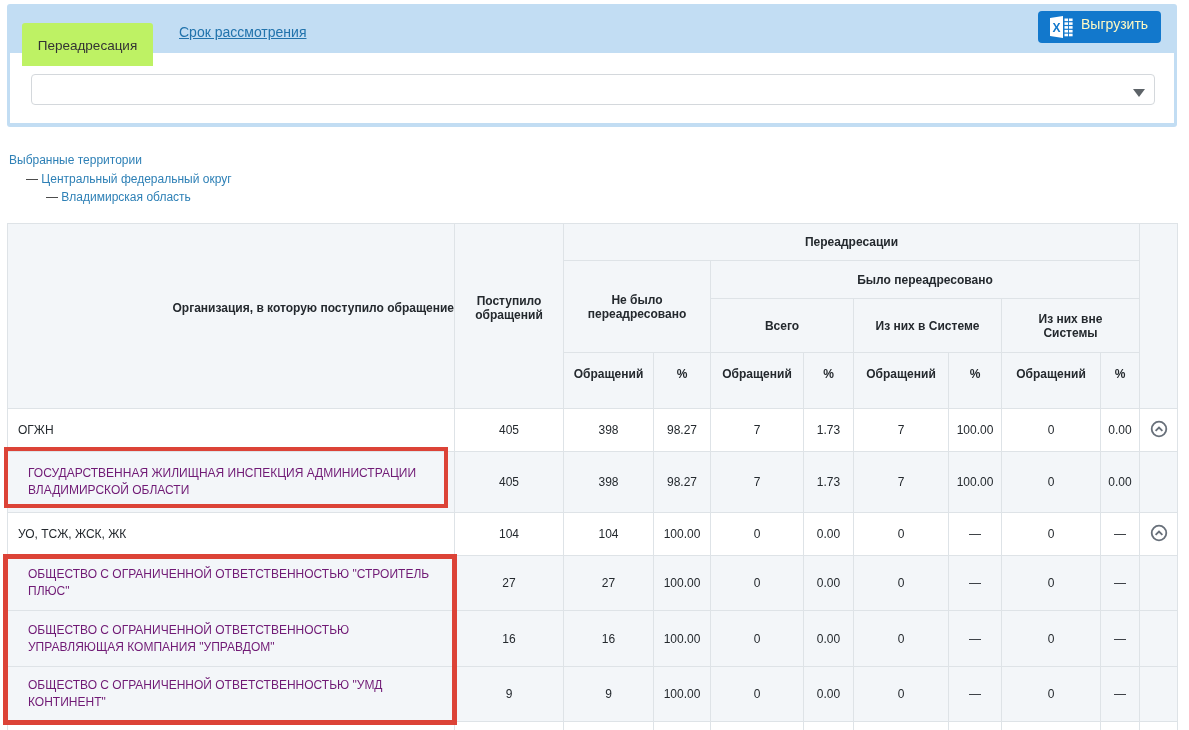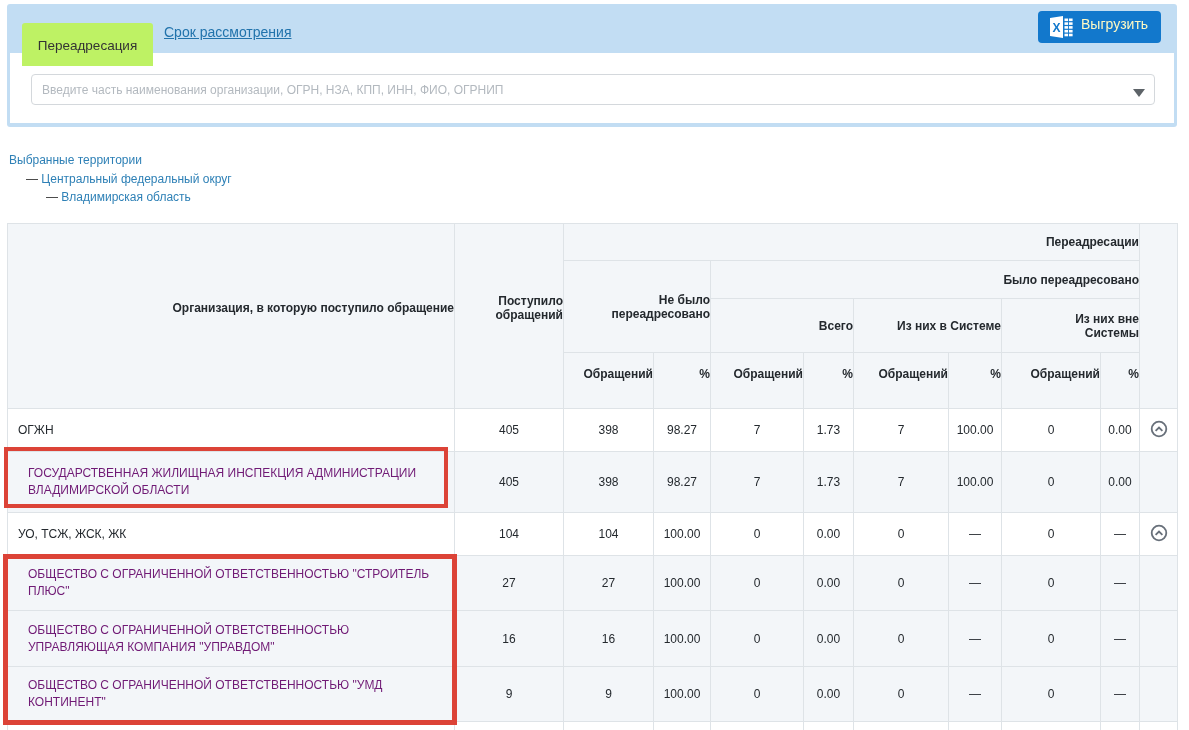--- a/index.html
+++ b/index.html
@@ -15,59 +15,58 @@
   .btn span{position:absolute;left:43px;top:5px;font-size:14px;color:#fef9c3;}
   .search{position:absolute;left:24px;top:70px;width:1122px;height:29px;border:1px solid #d4d8dc;border-radius:4px;background:#fff;}
   .search .ph{position:absolute;left:10px;top:8px;font-size:12px;color:#b3b9bf;}
   .search .arr{position:absolute;right:9px;top:14px;width:0;height:0;border-left:6.5px solid transparent;border-right:6.5px solid transparent;border-top:8px solid #5d6368;}
   
   .terr{position:absolute;left:9px;top:151px;font-size:12px;line-height:18.5px;color:#333;}
   .terr a{color:#2e80b6;text-decoration:none;}
   
   table{position:absolute;left:7px;top:223px;border-collapse:collapse;table-layout:fixed;}
   td,th{border:1px solid #dee3e7;padding:0;font-weight:normal;margin:0;overflow:hidden;}
-  th{background:#f3f6f9;color:#24292e;font-weight:bold;font-size:12px;text-align:right;vertical-align:middle;}
+  th{background:#f3f6f9;color:#24292e;font-weight:bold;font-size:12px;text-align:center;vertical-align:middle;}
   td{font-size:12px;color:#24292e;text-align:center;vertical-align:middle;}
   td.org{text-align:left;padding-left:10px;}
   td.grp{font-weight:normal;}
   td.child{padding-left:20px;background:#f3f6f9;text-align:left;line-height:17px;white-space:nowrap;}
   tr.childrow td{background:#f3f6f9;}
   a.tl{color:#701a75;text-decoration:none;}
   .pb16{padding-bottom:16px;}
   .pb14{padding-bottom:14px;}
   .icon-cell svg{display:block;margin:-2px auto 0;}
 </style>
 </head>
 <body>
 
   <div class="panel">
     <div class="panel-body"></div>
     <div class="tab-active">Переадресация</div>
-    <div class="tab-link" style="left:157px;">Срок рассмотрения</div>
+    <div class="tab-link" style="left:172px;">Срок рассмотрения</div>
     <div class="btn">
       <svg width="24" height="24" viewBox="0 0 24 24" style="position:absolute;left:11px;top:4px;">
         <polygon points="1,3 14,1 14,23 1,21" fill="#fff"></polygon>
         <text x="7.5" y="16.5" font-family="Liberation Sans" font-size="12" font-weight="bold" fill="#1278cc" text-anchor="middle">X</text>
         <g fill="#fff">
           <rect x="15.5" y="3.5" width="3.6" height="2.6"></rect>
           <rect x="20" y="3.5" width="3.6" height="2.6"></rect>
           <rect x="15.5" y="7.3" width="3.6" height="2.6"></rect>
           <rect x="20" y="7.3" width="3.6" height="2.6"></rect>
           <rect x="15.5" y="11.1" width="3.6" height="2.6"></rect>
           <rect x="20" y="11.1" width="3.6" height="2.6"></rect>
           <rect x="15.5" y="14.9" width="3.6" height="2.6"></rect>
           <rect x="20" y="14.9" width="3.6" height="2.6"></rect>
           <rect x="15.5" y="18.7" width="3.6" height="2.6"></rect>
           <rect x="20" y="18.7" width="3.6" height="2.6"></rect>
         </g>
       </svg>
       <span>Выгрузить</span>
     </div>
     <div class="search">
-      <div class="ph">Введите часть наименования организации, ОГРН, НЗА, КПП, ИНН, ФИО, ОГРНИП</div>
       <div class="arr"></div>
     </div>
   </div>
 
   <div class="terr">
     <a href="#">Выбранные территории</a><br>
     <span style="margin-left:17px;">— <a href="#">Центральный федеральный округ</a></span><br>
     <span style="margin-left:37px;">— <a href="#">Владимирская область</a></span>
   </div>
 

